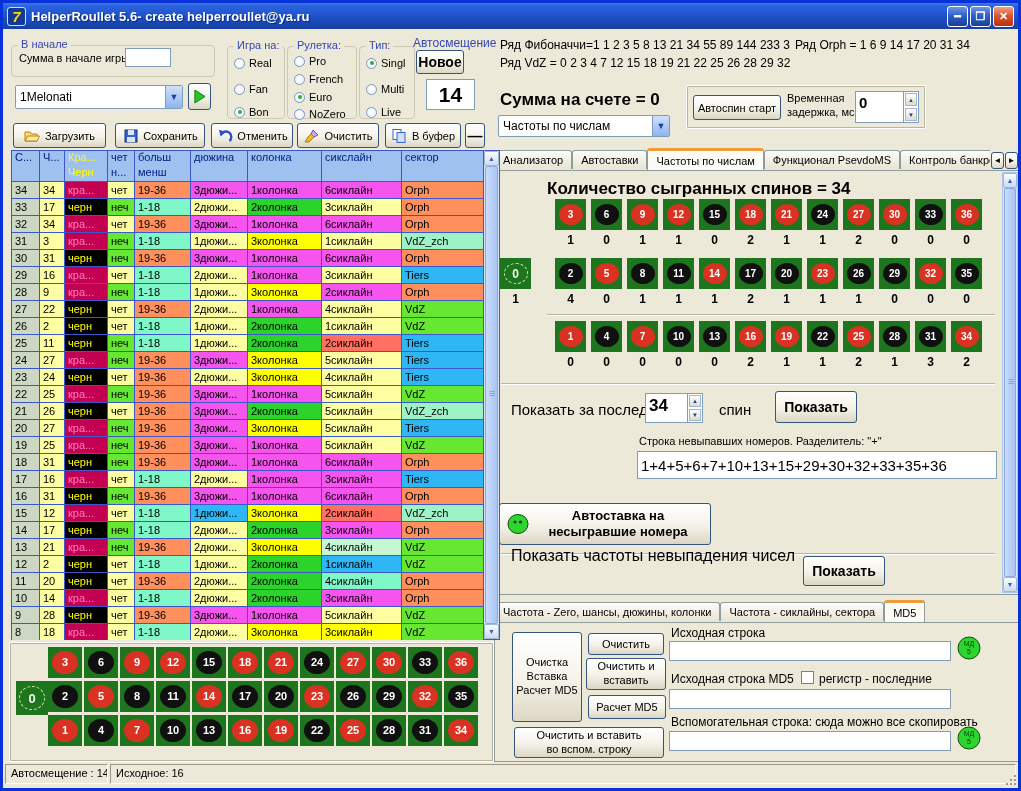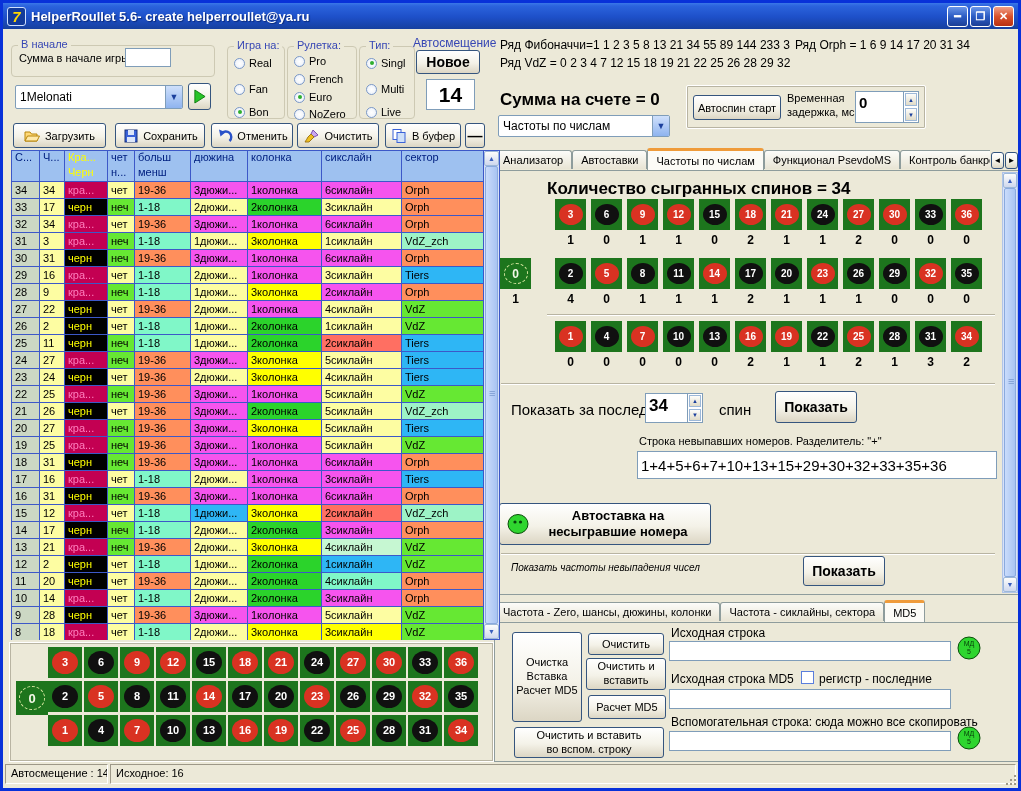--- a/index.html
+++ b/index.html
@@ -147,21 +147,21 @@
           <div>Multi</div>
         </div>
         <div class="radio" style="left: 6px; top: 59px;">
           <div class="dot"></div>
           <div>Live</div>
         </div>
       </div>
     </div>
 
   <div class="abs bluelabel" style="left:410px;top:33px;font-size:12px;">Автосмещение</div>
-  <div class="btn abs" style="left:413px;top:47px;width:64px;height:24px;font-size:14px;font-weight:bold;">Новое</div>
+  <div class="btn abs" style="left:413px;top:47px;width:48px;height:24px;font-size:14px;font-weight:bold;">Новое</div>
   <div class="edit abs" style="left:423px;top:76px;width:49px;height:31px;font-size:21px;font-weight:bold;text-align:center;line-height:27px;">14</div>
 
   <div id="toolbar">
       <div class="btn abs" style="left: 10px; top: 120px; width: 93px; height: 25px;">
         <div class="icon16">
           <svg width="16" height="16" viewBox="0 0 16 16">
             <path d="M1 13 L1 4 L6 4 L7.5 6 L13 6 L13 13 Z" fill="#ffd978" stroke="#b8860b"></path>
             <path d="M1 13 L3.5 8 L15.5 8 L13 13 Z" fill="#ffe9a8" stroke="#b8860b"></path>
           </svg>
         </div>
@@ -427,21 +427,21 @@
 несыгравшие номера</div>
     <div class="abs" style="left:12px;top:342px;">
       <svg width="22" height="22">
           <ellipse cx="11" cy="11" rx="10" ry="9.5" fill="#2fd52f" stroke="#0a4d0a"></ellipse>
           <circle cx="8" cy="9" r="1.6" fill="#06420a"></circle>
           <circle cx="13.5" cy="9" r="1.6" fill="#06420a"></circle>
         </svg>
     </div>
 
     <div class="hline" style="left:6px;top:382px;width:494px;"></div>
-    <div class="abs" style="left:16px;top:391px;font-size:10px;font-style:italic;">Показать частоты невыпадения чисел</div>
+    <div class="abs" style="left:16px;top:376px;font-size:16px;">Показать частоты невыпадения чисел</div>
     <div class="btn abs" style="left:308px;top:385px;width:82px;height:30px;font-size:14px;font-weight:bold;">Показать</div>
 
     <div class="vscroll abs" style="right:1px;top:1px;bottom:1px;">
       <div class="sarrow">▲</div>
       <div class="sthumb"></div>
       <div class="sarrow">▼</div>
     </div>
   </div>
 
   <div class="abs" style="left:491px;top:597px;width:526px;height:23px;display:flex;overflow:hidden;" id="bottomTabs">

